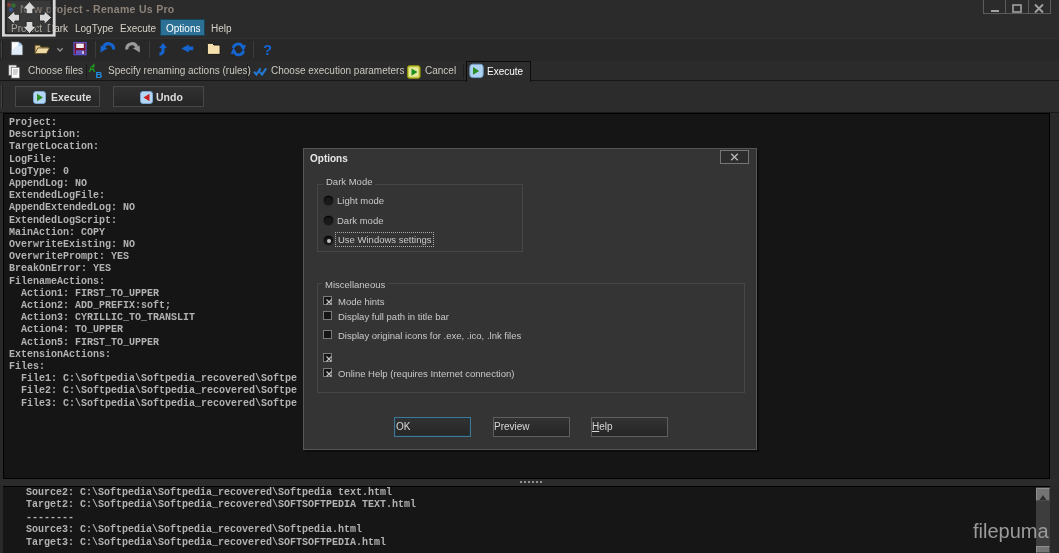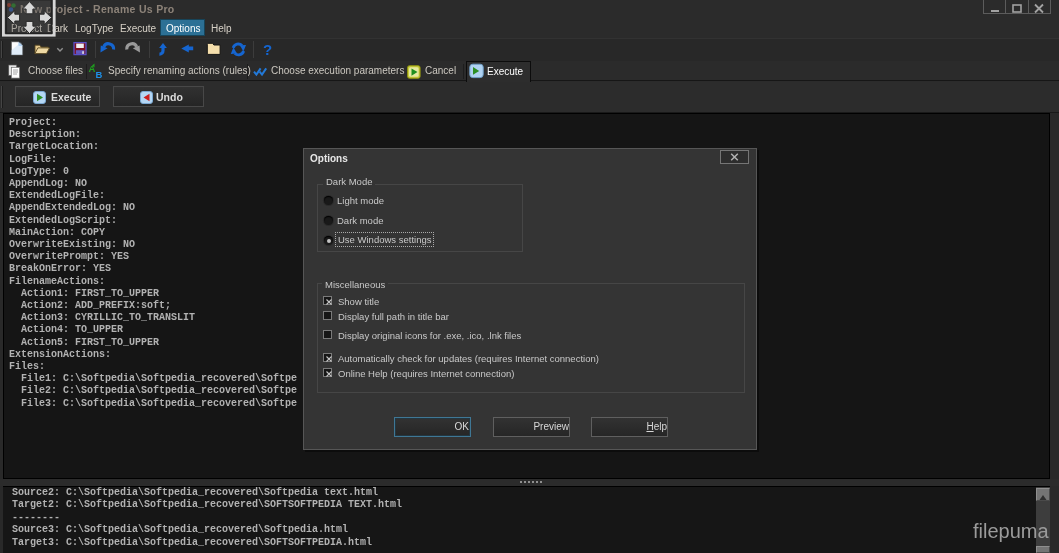--- a/index.html
+++ b/index.html
@@ -24,36 +24,36 @@
 
 #btnband{left:0;top:82px;width:1059px;height:31px;background:#2c2c2c;border-bottom:1px solid #191919}
 .grip{position:absolute;left:1px;width:2px;background:#454545;border-right:1px solid #1c1c1c}
 .bigbtn{position:absolute;top:86px;height:21px;background:linear-gradient(#313131,#252525);border:1px solid #484848;color:#dcdcdc;font-weight:bold;font-size:10.5px}
 .bigbtn span{position:absolute;top:4px}
 
 #mainarea{left:3px;top:113px;width:1047px;height:366px;background:#151515;border:1px solid #000;color:#b2b2b2;font-family:"Liberation Mono",monospace;font-size:10px;font-weight:bold;line-height:12.2px;white-space:pre;padding:3px 0 0 5px}
 
 #splitter{left:0;top:479px;width:1059px;height:7px;background:#2b2b2b}
 
-#logarea{left:3px;top:486px;width:1047px;height:67px;background:#161616;border-top:1px solid #000;color:#b2b2b2;font-family:"Liberation Mono",monospace;font-size:10px;font-weight:bold;line-height:12.4px;white-space:pre;padding:0 0 0 9px}
+#logarea{left:3px;top:486px;width:1047px;height:67px;background:#161616;border-top:1px solid #000;color:#b2b2b2;font-family:"Liberation Mono",monospace;font-size:10px;font-weight:bold;line-height:12.4px;white-space:pre;padding:0 0 0 23px}
 #sbar{left:1036px;top:487px;width:14px;height:66px;background:#3d3d3d}
 .sbtn{position:absolute;left:1036px;width:14px;background:#747474;border:1px solid #8f8f8f;border-bottom-color:#4a4a4a;border-right-color:#4a4a4a}
 #filepuma{left:973px;top:520px;font-size:20px;color:#9b9b9b}
 
 #dlg{left:303px;top:148px;width:454px;height:302px;background:#343434;border:1px solid #565656;box-shadow:2px 2px 0 rgba(0,0,0,.4);font-size:9.5px;color:#c9c9c9}
 #dlgtitle{position:absolute;left:6px;top:4px;font-size:10px;font-weight:bold;color:#e6e6e6}
 #dlgclose{position:absolute;left:416px;top:1px;width:29px;height:14px;background:#2d2d2d;border:1px solid #757575;color:#c2c2c2;text-align:center}
 .grp{position:absolute;border:1px solid #464646}
 .grplbl{position:absolute;background:#343434;padding:0 3px}
 .opt{position:absolute}
 .radio{position:absolute;width:9px;height:9px;border-radius:50%;background:#191919;box-shadow:0 0 0 1px #2a2a2a,inset 0 1px 1px #000}
 .radio.on::after{content:"";position:absolute;left:2.5px;top:2.5px;width:4px;height:4px;border-radius:50%;background:#c2c2c2}
 .chk{position:absolute;width:9px;height:9px;background:#161616;border:1px solid #7a7a7a}
 .chk svg{position:absolute;left:0.5px;top:0.5px}
-.dbtn{position:absolute;top:268px;width:77px;height:20px;background:linear-gradient(#323232,#262626);border:1px solid #5f5f5f;color:#d8d8d8;font-size:10px;text-align:right;line-height:17px}
+.dbtn{position:absolute;top:268px;width:77px;height:20px;background:linear-gradient(#323232,#262626);border:1px solid #5f5f5f;color:#d8d8d8;font-size:10px;text-align:left;line-height:17px}
 #okbtn{border:1px solid #3f7795;line-height:15px}
 #okbtn i{display:block;position:absolute;inset:0;border:1px solid #233640;font-style:normal;line-height:15px}
 </style></head><body>
 
 <div class="abs" id="titlebar"></div>
 <div class="abs" id="title">New project - Rename Us Pro</div>
 <div class="abs" id="winbtns">
   <div><svg width="10" height="11">
         <rect x="1" y="7" width="8" height="2" fill="#a2a2a2"></rect>
       </svg></div>
@@ -233,31 +233,30 @@
   <div class="opt" style="left:33px;top:66px">Dark mode</div>
   <div class="radio on" style="left:20px;top:87px"></div>
   <div class="opt" style="left:31px;top:83px;border:1px dotted #aaa;padding:1px 2px">Use Windows settings</div>
   <div class="grp" style="left:13px;top:134px;width:428px;height:110px"></div>
   <div class="grplbl" style="left:18px;top:130px">Miscellaneous</div>
   <div class="chk" style="left:19px;top:147px">
       <svg width="8" height="8">
         <path d="M1.5 1.5l5 5M6.5 1.5l-5 5" stroke="#c6c6c6" stroke-width="1.1"></path>
       </svg>
     </div>
-  <div class="opt" style="left:34px;top:147px">Show title</div>
+  <div class="opt" style="left:34px;top:147px">Mode hints</div>
   <div class="chk" style="left:19px;top:162px"></div>
   <div class="opt" style="left:34px;top:162px">Display full path in title bar</div>
   <div class="chk" style="left:19px;top:181px"></div>
   <div class="opt" style="left:34px;top:181px">Display original icons for .exe, .ico, .lnk files</div>
   <div class="chk" style="left:19px;top:204px">
       <svg width="8" height="8">
         <path d="M1.5 1.5l5 5M6.5 1.5l-5 5" stroke="#c6c6c6" stroke-width="1.1"></path>
       </svg>
     </div>
-  <div class="opt" style="left:34px;top:204px">Automatically check for updates (requires Internet connection)</div>
   <div class="chk" style="left:19px;top:219px">
       <svg width="8" height="8">
         <path d="M1.5 1.5l5 5M6.5 1.5l-5 5" stroke="#c6c6c6" stroke-width="1.1"></path>
       </svg>
     </div>
   <div class="opt" style="left:34px;top:219px">Online Help (requires Internet connection)</div>
   <div class="dbtn" id="okbtn" style="left:90px">
       <i>OK</i>
     </div>
   <div class="dbtn" style="left:189px">Preview</div>

